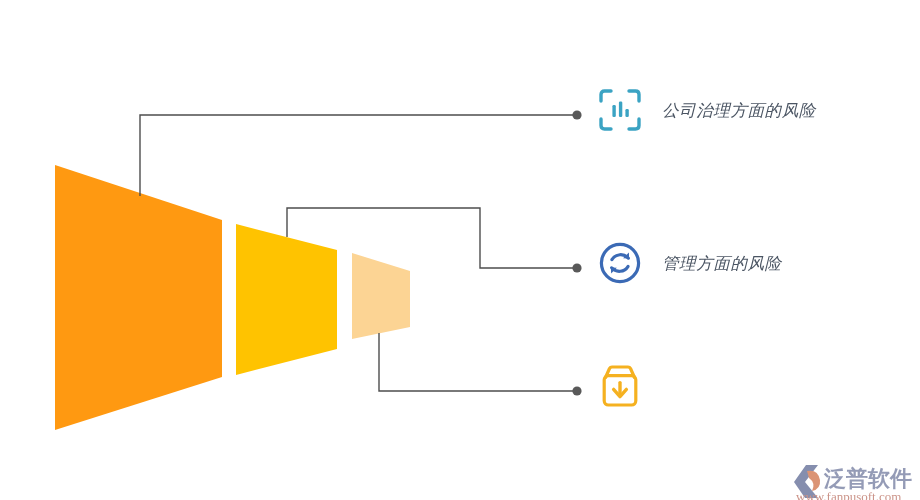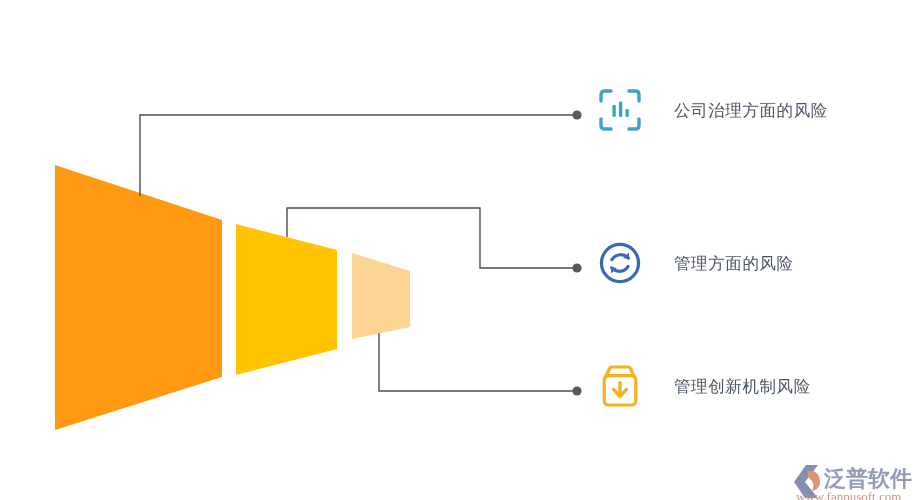--- a/index.html
+++ b/index.html
@@ -21,21 +21,22 @@
     position: absolute;
     left: 0;
     top: 0;
     width: 920px;
     height: 500px;
   }
   .item-row {
     position: absolute;
     display: flex;
     align-items: center;
-    gap: 28px;
+    gap: 16px;
+    font-style: italic;
   }
   .item-icon {
     width: 52px;
     height: 52px;
     flex: 0 0 52px;
     display: block;
   }
   .item-label {
     font-size: 16.5px;
     color: #4b5563;
@@ -105,21 +106,20 @@
     <span class="item-label">管理方面的风险</span>
   </div>
 
   <div class="item-row" id="row-2">
     <svg class="item-icon" viewBox="0 0 52 52">
       <path d="M11.5 17.5 L15.5 8.5 Q16.3 7 18 7 L34 7 Q35.7 7 36.5 8.5 L40.5 17.5" fill="none" stroke="#F5B120" stroke-width="3.2" stroke-linejoin="round" stroke-linecap="round"></path>
       <rect x="10.2" y="15.6" width="31.6" height="29.4" rx="4.2" fill="none" stroke="#F5B120" stroke-width="3.2"></rect>
       <path d="M26 22.6 L26 35.6" fill="none" stroke="#F5B120" stroke-width="3.4" stroke-linecap="round"></path>
       <path d="M19.6 29.4 L26 36.6 L32.4 29.4" fill="none" stroke="#F5B120" stroke-width="3.4" stroke-linecap="round" stroke-linejoin="round"></path>
     </svg>
-    <span class="item-label">管理创新机制风险</span>
   </div>
 
   <div id="watermark">
     <svg id="watermark-mark" viewBox="0 0 126 50">
       <path d="M6 26 L18 9 L30 9 L17 26 L30 42 L17 42 Z" fill="#7b85a8"></path>
       <path d="M19 15 Q30 13 32 24 Q33 33 24 35 Q28 27 21 22 Z" fill="#d98c6a"></path>
       <text x="36" y="30" font-family="'Liberation Sans', sans-serif" font-size="22" font-weight="bold" fill="#8c93b0">泛普软件</text>
       <text x="8" y="45" font-family="'Liberation Serif', serif" font-size="13" fill="#c78a7e">www.fanpusoft.com</text>
     </svg>
   </div>

